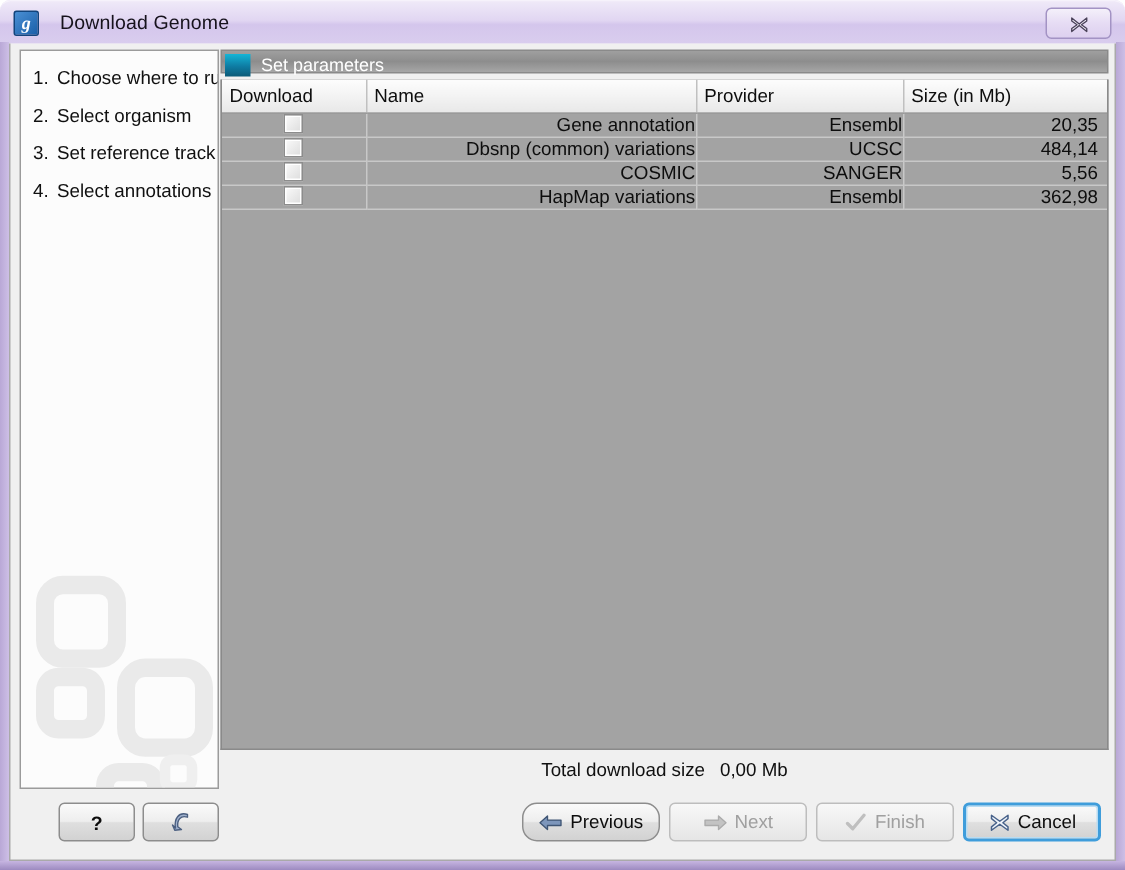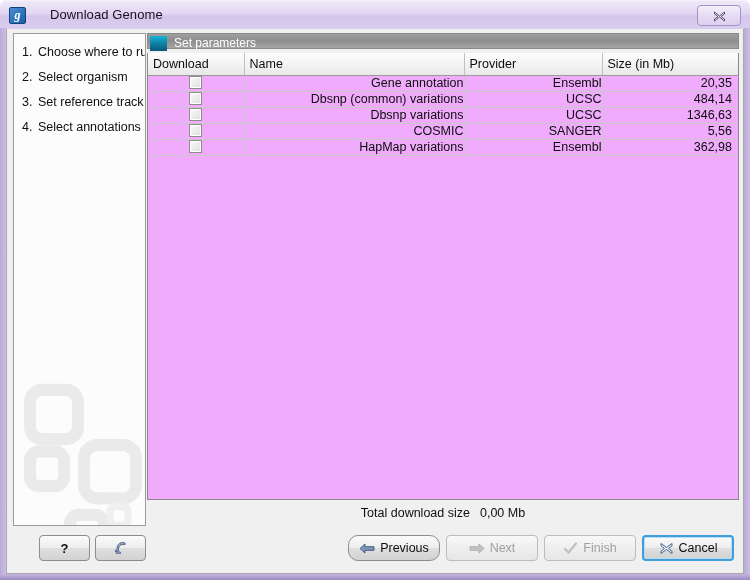--- a/index.html
+++ b/index.html
@@ -37,21 +37,21 @@
   }
   #title-icon {
     position: absolute; left: 9px; top: 6px; width: 17px; height: 17px;
     background: linear-gradient(to bottom right, #4a8fd4, #1a5fa8);
     border: 1px solid #12447c; border-radius: 2px;
     color: #ffffff; font-weight: bold; font-style: italic;
     font-size: 12px; line-height: 15px; text-align: center;
     font-family: "Liberation Serif", serif;
   }
   #title-text {
-    position: absolute; left: 50px; top: 6px;
+    position: absolute; left: 40px; top: 6px;
     font-size: 13px; color: #16121c; letter-spacing: .1px;
   }
   #close-button {
     position: absolute; right: 9px; top: 4px; width: 44px; height: 21px;
     background: linear-gradient(to bottom, #f4f0fa 0%, #e6dcf4 50%, #ddd0ef 100%);
     border: 1px solid #a393c4; border-radius: 4px;
     text-align: center; cursor: pointer;
   }
   #close-button svg { margin-top: 4px; }
 
@@ -91,21 +91,21 @@
     position: absolute; left: 2px; top: 2px; width: 17px; height: 15px;
     background: linear-gradient(to bottom, #15b5d6 0%, #0e7ca3 55%, #0b5a77 100%);
   }
   #panel-header-title {
     position: absolute; left: 26px; top: 2px;
     font-size: 12px; color: #ffffff;
   }
 
   #table-wrap {
     position: absolute; left: 0; top: 20px; right: 0; bottom: 26px;
-    background: #f0abfc; border: 1px solid #8a8a8a; border-top: none;
+    background: #a3a3a3; border: 1px solid #8a8a8a; border-top: none;
     overflow: hidden;
   }
   table { width: 100%; border-collapse: collapse; table-layout: fixed; }
   thead th {
     height: 22px;
     background: linear-gradient(to bottom, #fdfdfd 0%, #f3f3f3 50%, #e8e8e8 100%);
     border-right: 1px solid #c0c0c0;
     border-bottom: 1px solid #9a9a9a;
     font-weight: normal; font-size: 12.5px; color: #0d0d0d;
     text-align: left; padding: 0 0 0 5px;
@@ -239,26 +239,20 @@
               <td class="c-size">20,35</td>
             </tr>
             <tr>
               <td class="c-download"><span class="chk"></span></td>
               <td>Dbsnp (common) variations</td>
               <td>UCSC</td>
               <td class="c-size">484,14</td>
             </tr>
             <tr>
               <td class="c-download"><span class="chk"></span></td>
-              <td>Dbsnp variations</td>
-              <td>UCSC</td>
-              <td class="c-size">1346,63</td>
-            </tr>
-            <tr>
-              <td class="c-download"><span class="chk"></span></td>
               <td>COSMIC</td>
               <td>SANGER</td>
               <td class="c-size">5,56</td>
             </tr>
             <tr>
               <td class="c-download"><span class="chk"></span></td>
               <td>HapMap variations</td>
               <td>Ensembl</td>
               <td class="c-size">362,98</td>
             </tr>

